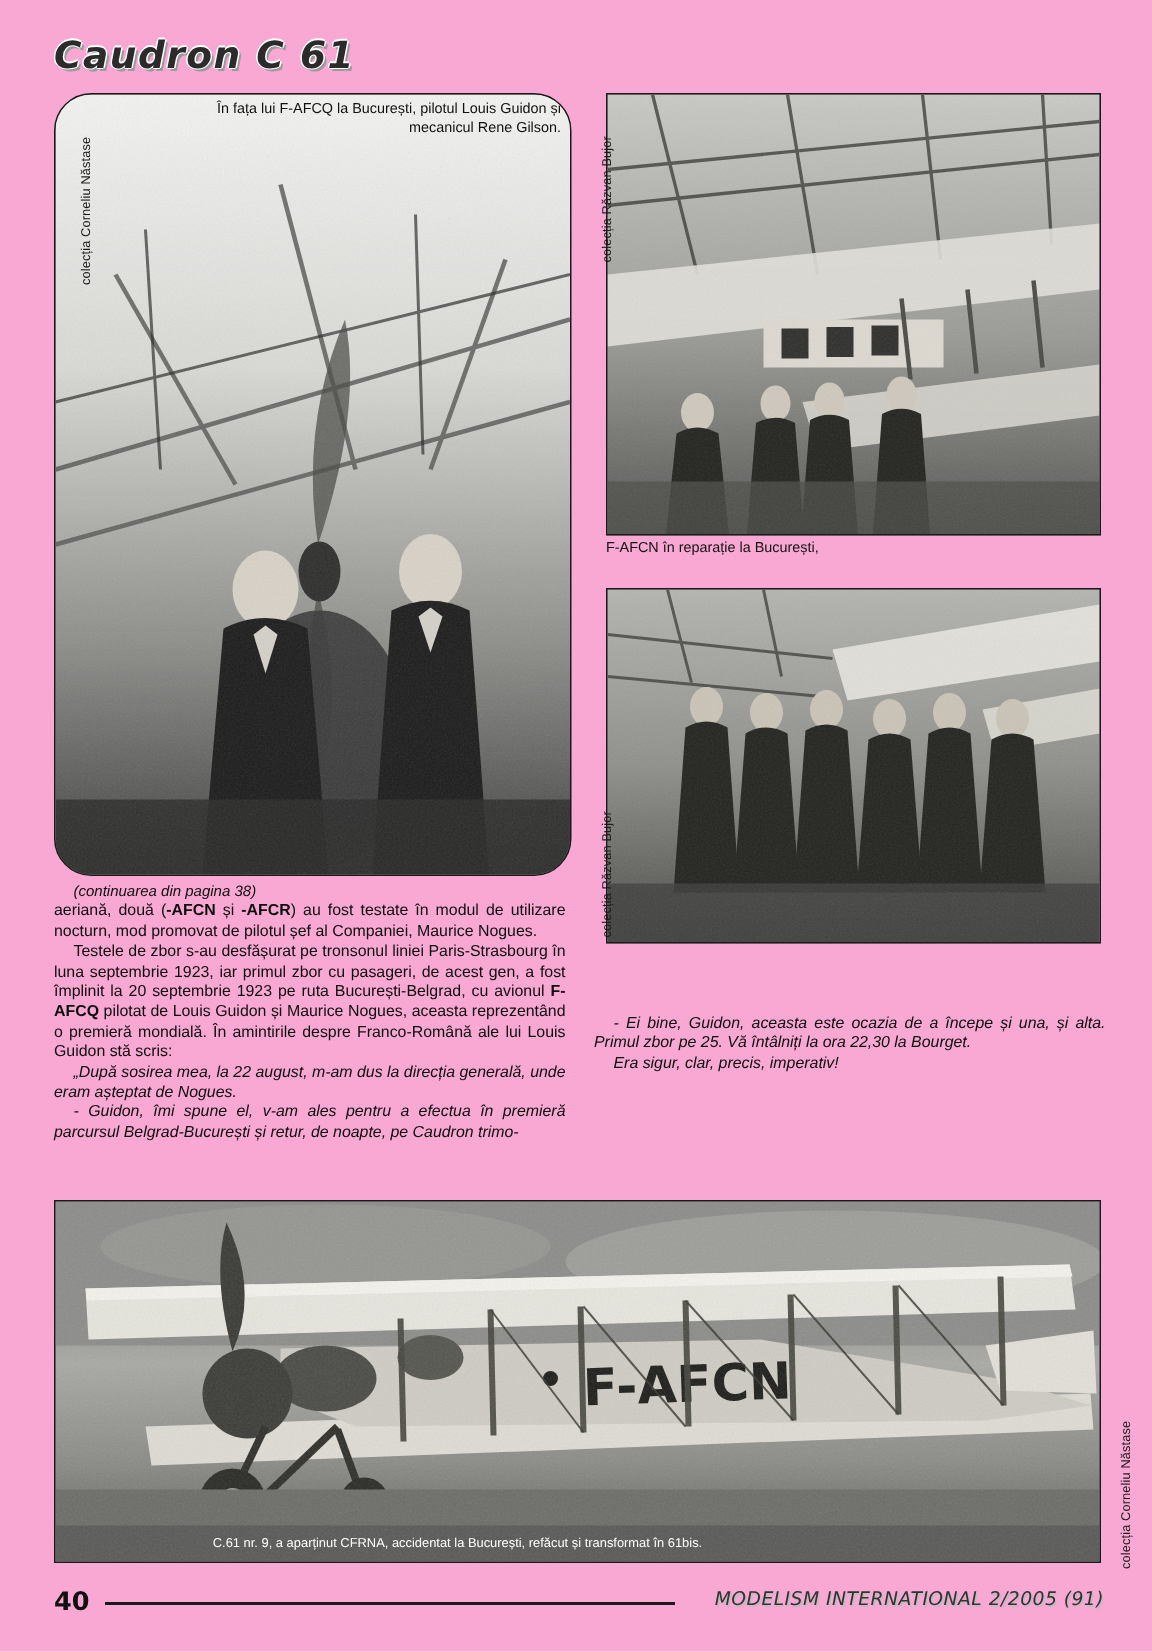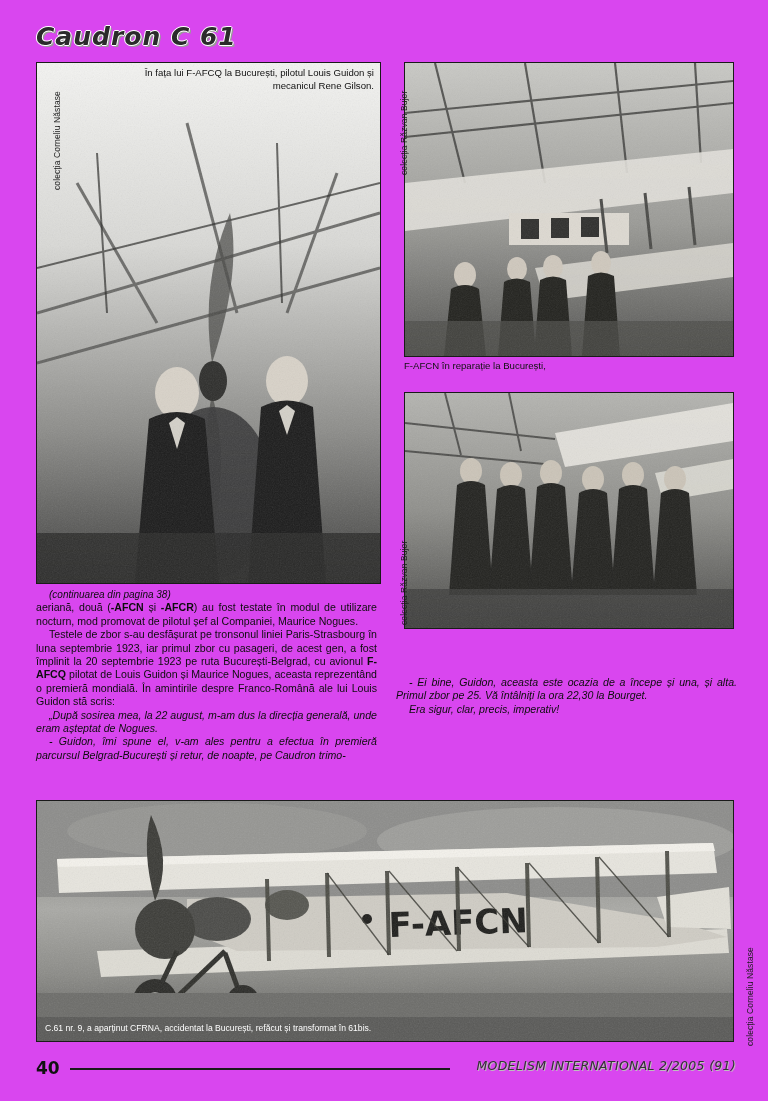--- a/index.html
+++ b/index.html
@@ -7,21 +7,21 @@
   body{
     width:768px;height:1101px;
     background:#ffffff;
     font-family:"Liberation Sans", sans-serif;
     color:#111;
     overflow:hidden;
     position:relative;
   }
   .page{
     position:absolute;inset:0;
-    background:#d946ef;
+    background:#f9a8d4;
   }
   
   .title{
     position:absolute;left:36px;top:22px;
     font-family:"DejaVu Sans", sans-serif;
     font-weight:bold;font-style:italic;
     font-size:25px;letter-spacing:1px;
     color:#2b2b2b;
     -webkit-text-stroke:0px;
     text-shadow:
@@ -52,21 +52,21 @@
   }
   
   .cap{
     font-size:9.6px;
     line-height:12px;
     color:#111;
     text-align:left;
   }
   .capdark{
     font-size:8.6px;color:#fff;line-height:11px;
-    text-align:left;
+    text-align:center;
   }
   
   .col{
     position:absolute;
     width:341px;
     font-size:10.6px;
     line-height:13.4px;
     text-align:justify;
     color:#0d0d0d;
   }
@@ -93,21 +93,21 @@
     white-space:nowrap;
   }
 </style>
 </head>
 <body>
 
 <div class="page">
 
   <div class="title">Caudron C 61</div>
 
-  <div class="photo" style="left:36px;top:62px;width:343px;height:520px;">
+  <div class="photo" style="left:36px;top:62px;width:343px;height:520px;border-radius:25px;">
     <svg class="grain" width="343" height="520" viewBox="0 0 343 520" preserveAspectRatio="none">
       <defs>
         <linearGradient id="skyTL" x1="0" y1="0" x2="0" y2="1">
           <stop offset="0%" stop-color="#f3f3f1"></stop>
           <stop offset="35%" stop-color="#d9d9d6"></stop>
           <stop offset="70%" stop-color="#8e8e8b"></stop>
           <stop offset="100%" stop-color="#3f3f3e"></stop>
         </linearGradient>
         <filter id="noiseTL">
             <feTurbulence type="fractalNoise" baseFrequency="0.85" numOctaves="3"></feTurbulence>

